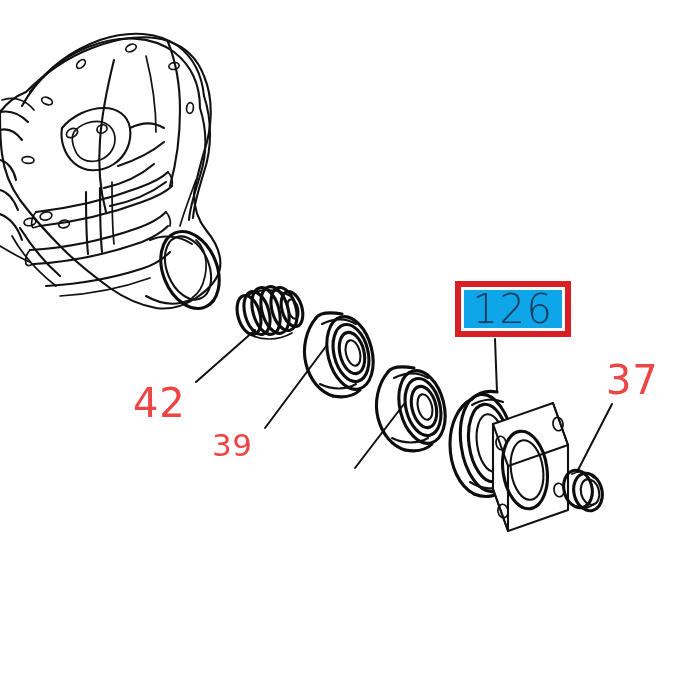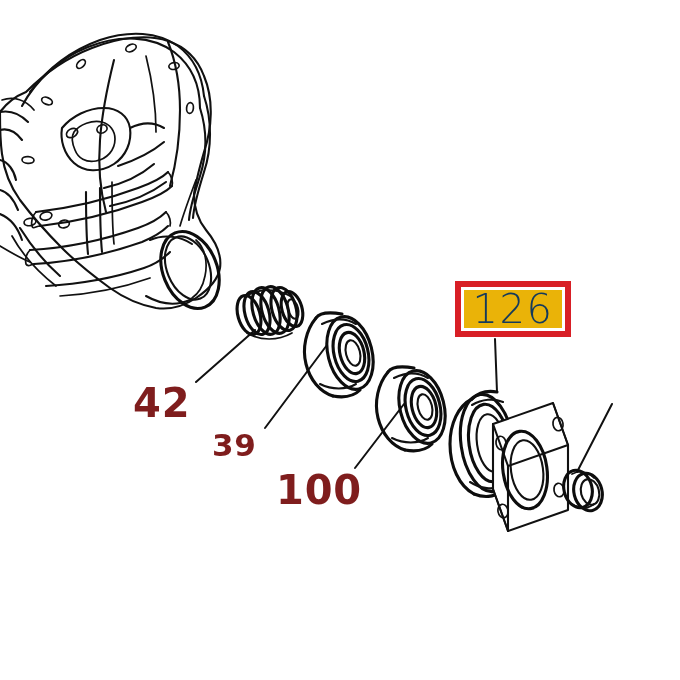--- a/index.html
+++ b/index.html
@@ -61,22 +61,22 @@
   .leader {
     fill: none;
     stroke: #111111;
     stroke-width: 2.0;
     stroke-linecap: round;
   }
   
   .label-text {
     position: absolute;
     font-family: "DejaVu Sans", sans-serif;
-    font-weight: 700;
-    color: #7f1d1d;
+    font-weight: 400;
+    color: #ef4444;
     letter-spacing: 0.02em;
     line-height: 1;
     white-space: nowrap;
     user-select: none;
   }
   
   #callout-126 {
     position: absolute;
     box-sizing: border-box;
     display: flex;
@@ -91,21 +91,21 @@
     background: #ffffff;
     display: flex;
     align-items: center;
     justify-content: center;
     padding: 3px;
   }
   .callout-inner {
     box-sizing: border-box;
     width: 100%;
     height: 100%;
-    background: #eab308;
+    background: #0ea5e9;
     display: flex;
     align-items: center;
     justify-content: center;
   }
   .callout-number {
     font-family: "DejaVu Sans", sans-serif;
     font-weight: 300;
     font-size: 40px;
     line-height: 1;
     color: #143a5c;
@@ -292,22 +292,22 @@
       <path class="partline-thin" d="M572,474 C580,470 588,472 594,478"></path>
       <path class="partline-thin" d="M572,504 C580,509 588,509 594,504"></path>
     </g>
 
   </svg>
 
   <div class="label-text" style="left:133px; top:383px; font-size:40px;">42</div>
 
   <div class="label-text" style="left:212px; top:430px; font-size:31px;">39</div>
 
-  <div class="label-text" style="left:276px; top:470px; font-size:40px;">100</div>
-
+
+  <div class="label-text" style="left:606px; top:360px; font-size:40px;">37</div>
 
   <div id="callout-126" style="left:455px; top:281px; width:116px; height:56px;">
     <div class="callout-outer">
       <div class="callout-inner">
         <span class="callout-number">126</span>
       </div>
     </div>
   </div>
 
 </div>

